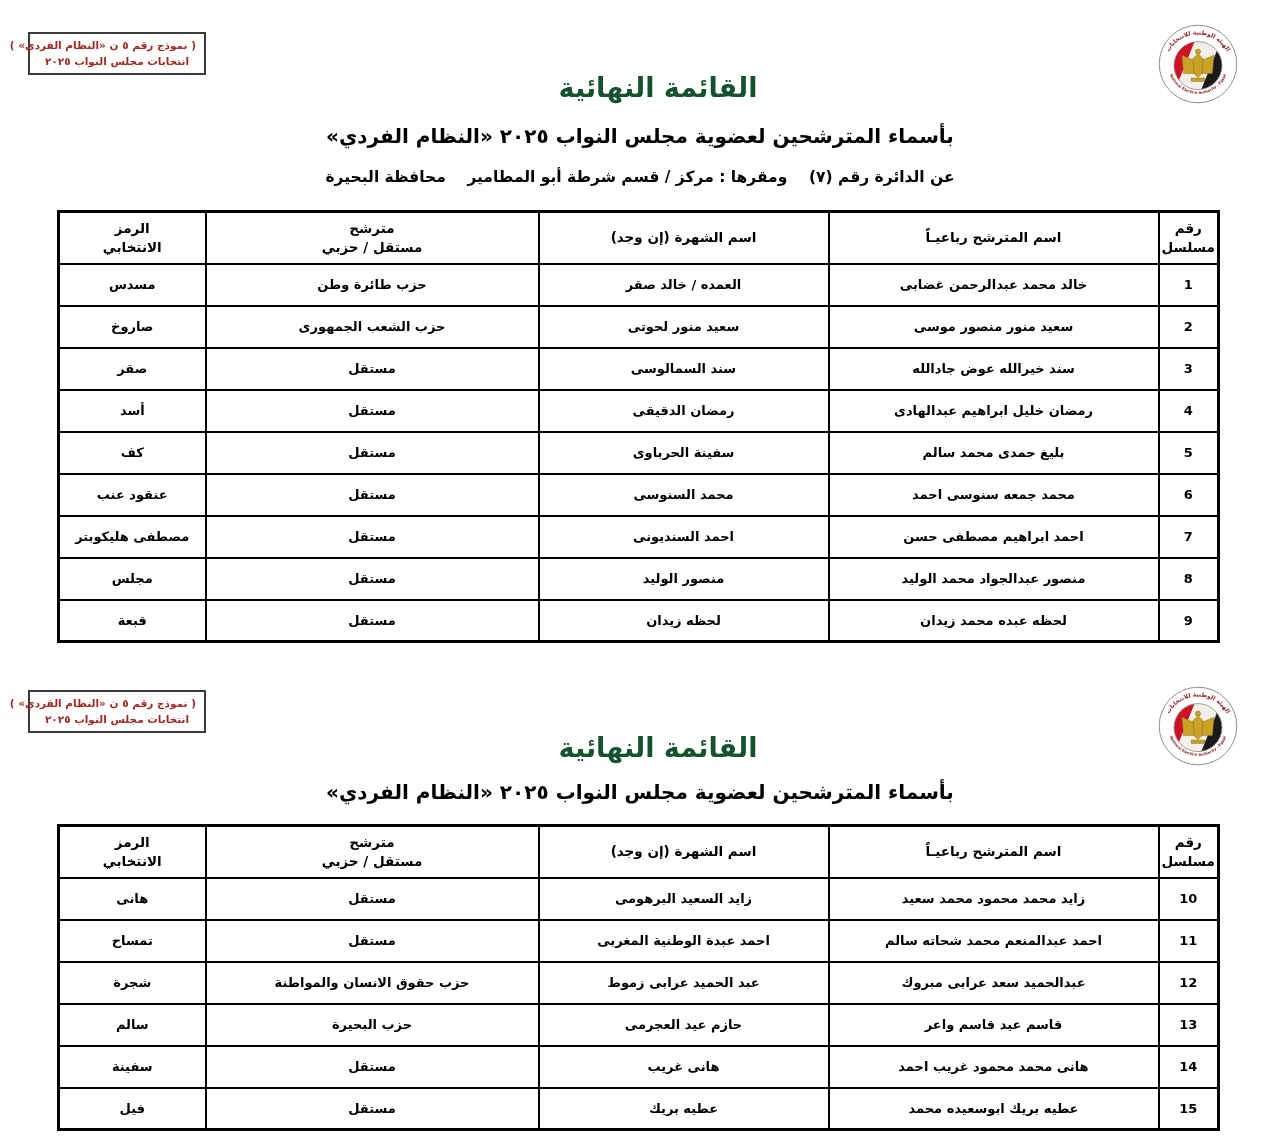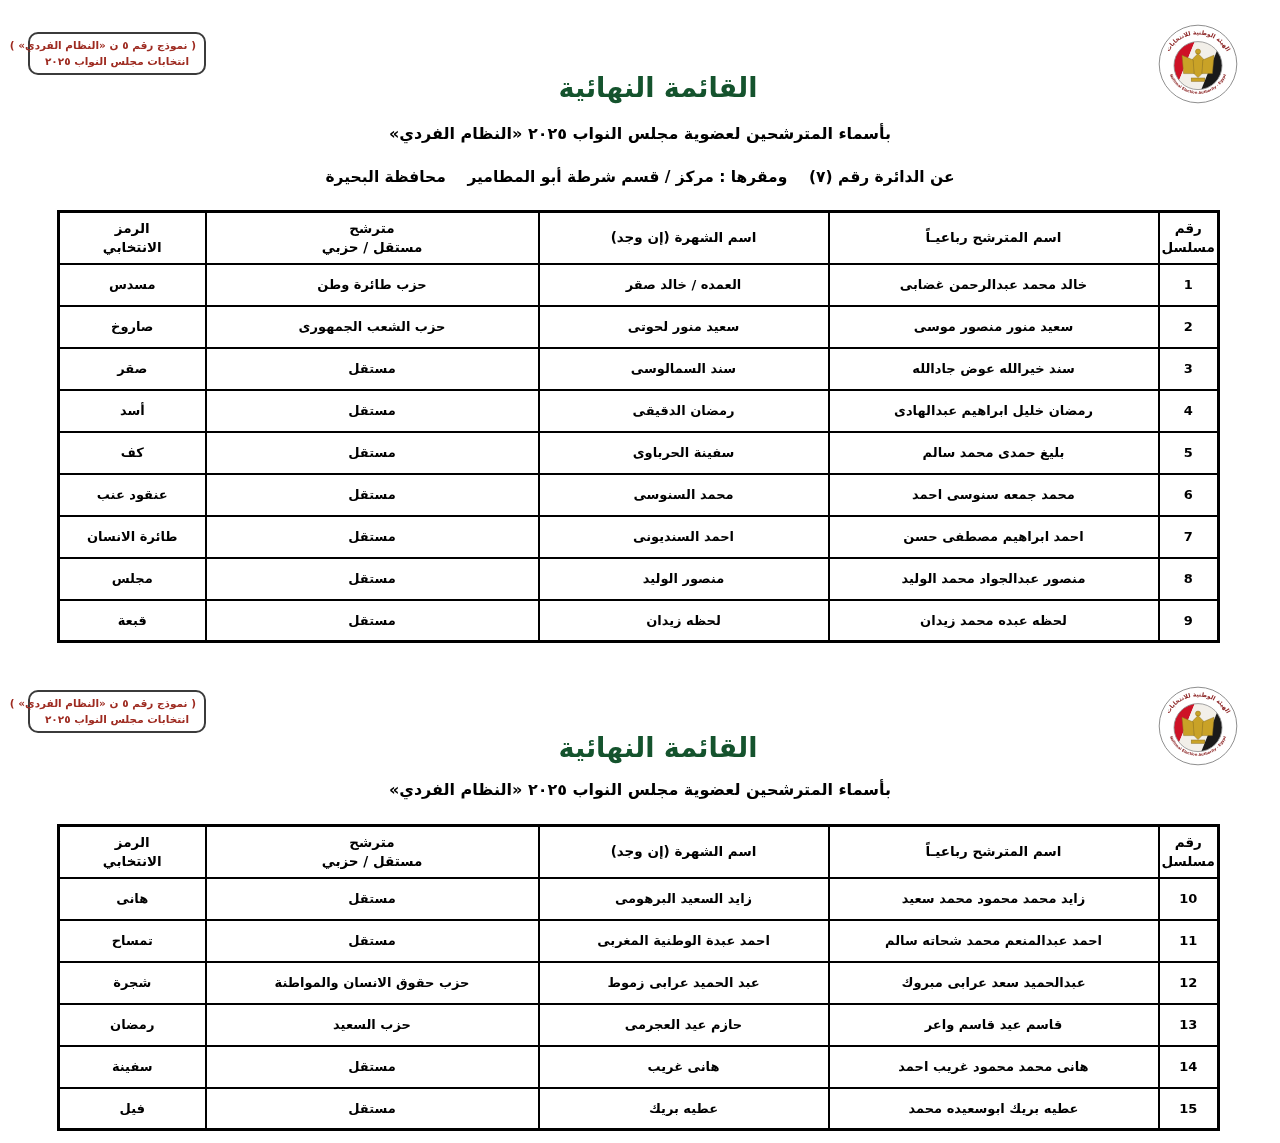--- a/index.html
+++ b/index.html
@@ -9,21 +9,21 @@
     font-family:"DejaVu Sans", sans-serif;
     direction:rtl;
   }
   .section { position:absolute; left:0; width:1280px; }
   #section-1 { top:0; }
   #section-2 { top:676px; }
 
   
   .form-badge {
     position:absolute; left:28px; top:32px; width:178px; min-height:42px;
-    border:2px solid #3b3b3b; border-radius:10px;
+    border:2px solid #3b3b3b; border-radius:0;
     padding:4px 8px 3px 8px; text-align:center;
     direction:rtl;
   }
   #section-2 .form-badge { top:14px; }
   .form-badge .b1, .form-badge .b2 {
     color:#9e2b21; font-weight:bold; font-size:10.5px; line-height:1.5;
     white-space:nowrap;
   }
 
   
@@ -32,21 +32,21 @@
 
   .title-red {
     position:absolute; width:100%; text-align:center;
     color:#14532d; font-weight:bold; font-size:27px; letter-spacing:0;padding-left:36px;
   }
   #section-1 .title-red { top:72px; }
   #section-2 .title-red { top:56px; }
 
   .subtitle-black {
     position:absolute; width:100%; text-align:center;
-    color:#000; font-weight:bold; font-size:16px;
+    color:#000; font-weight:bold; font-size:20px;
   }
   #section-1 .subtitle-black { top:124px; }
   #section-2 .subtitle-black { top:104px; }
 
   .district-line {
     position:absolute; top:168px; width:100%; text-align:center;
     color:#000; font-weight:bold; font-size:15.5px; white-space:pre-line;
   }
 
   table.cand-table {
@@ -179,21 +179,21 @@
           <td>محمد جمعه سنوسى احمد</td>
           <td>محمد السنوسى</td>
           <td>مستقل</td>
           <td>عنقود عنب</td>
         </tr>
         <tr>
           <td>7</td>
           <td>احمد ابراهيم مصطفى حسن</td>
           <td>احمد السنديونى</td>
           <td>مستقل</td>
-          <td>طائرة الانسان</td>
+          <td>مصطفى هليكوبتر</td>
         </tr>
         <tr>
           <td>8</td>
           <td>منصور عبدالجواد محمد الوليد</td>
           <td>منصور الوليد</td>
           <td>مستقل</td>
           <td>مجلس</td>
         </tr>
         <tr>
           <td>9</td>
@@ -287,22 +287,22 @@
           <td>12</td>
           <td>عبدالحميد سعد عرابى مبروك</td>
           <td>عبد الحميد عرابى زموط</td>
           <td>حزب حقوق الانسان والمواطنة</td>
           <td>شجرة</td>
         </tr>
         <tr>
           <td>13</td>
           <td>قاسم عيد قاسم واعر</td>
           <td>حازم عيد العجرمى</td>
-          <td>حزب السعيد</td>
-          <td>رمضان</td>
+          <td>حزب البحيرة</td>
+          <td>سالم</td>
         </tr>
         <tr>
           <td>14</td>
           <td>هانى محمد محمود غريب احمد</td>
           <td>هانى غريب</td>
           <td>مستقل</td>
           <td>سفينة</td>
         </tr>
         <tr>
           <td>15</td>

